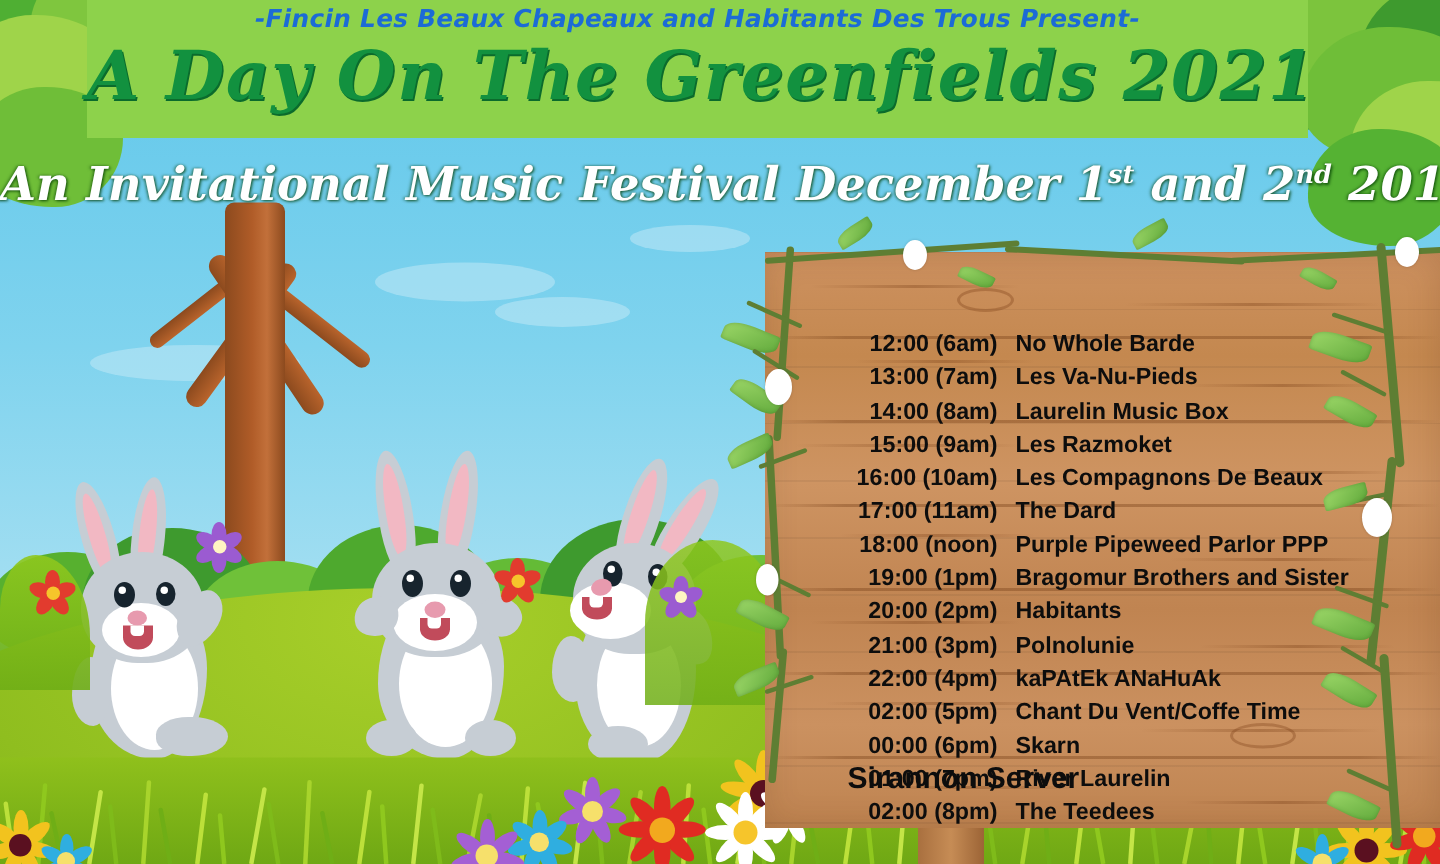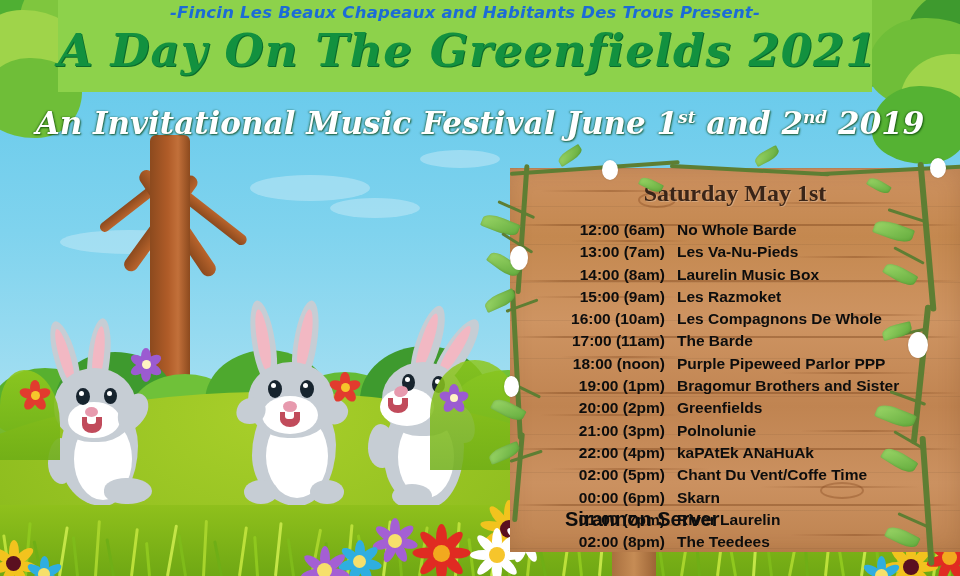--- a/index.html
+++ b/index.html
@@ -472,32 +472,31 @@
     <div class="grain" style="left:30px; top:246px;width:140px;"></div>
     <div class="grain" style="left:290px;top:262px;width:130px;"></div>
     <div class="grain" style="left:40px; top:300px;width:160px;"></div>
     <div class="grain" style="left:250px;top:318px;width:160px;"></div>
     <div class="grain" style="left:70px; top:356px;width:140px;"></div>
     <div class="grain" style="left:280px;top:366px;width:130px;"></div>
     <div class="knot" style="left:128px;top:24px;width:34px;height:12px;"></div>
     <div class="knot" style="left:310px;top:314px;width:40px;height:13px;"></div>
   </div>
 
-  <div class="boardhead">Saturday May 1st</div>
 
   <div class="sched">
     <div class="row"><span class="time">12:00 (6am)</span><span class="band">No Whole Barde</span></div>
     <div class="row"><span class="time">13:00 (7am)</span><span class="band">Les Va-Nu-Pieds</span></div>
     <div class="row"><span class="time">14:00 (8am)</span><span class="band">Laurelin Music Box</span></div>
     <div class="row"><span class="time">15:00 (9am)</span><span class="band">Les Razmoket</span></div>
-    <div class="row"><span class="time">16:00 (10am)</span><span class="band">Les Compagnons De Whole</span></div>
-    <div class="row"><span class="time">17:00 (11am)</span><span class="band">The Barde</span></div>
+    <div class="row"><span class="time">16:00 (10am)</span><span class="band">Les Compagnons De Beaux</span></div>
+    <div class="row"><span class="time">17:00 (11am)</span><span class="band">The Dard</span></div>
     <div class="row"><span class="time">18:00 (noon)</span><span class="band">Purple Pipeweed Parlor PPP</span></div>
     <div class="row"><span class="time">19:00 (1pm)</span><span class="band">Bragomur Brothers and Sister</span></div>
-    <div class="row"><span class="time">20:00 (2pm)</span><span class="band">Greenfields</span></div>
+    <div class="row"><span class="time">20:00 (2pm)</span><span class="band">Habitants</span></div>
     <div class="row"><span class="time">21:00 (3pm)</span><span class="band">Polnolunie</span></div>
     <div class="row"><span class="time">22:00 (4pm)</span><span class="band">kaPAtEk ANaHuAk</span></div>
     <div class="row"><span class="time">02:00 (5pm)</span><span class="band">Chant Du Vent/Coffe Time</span></div>
     <div class="row"><span class="time">00:00 (6pm)</span><span class="band">Skarn</span></div>
     <div class="row"><span class="time">01:00 (7pm)</span><span class="band">River Laurelin</span></div>
     <div class="row"><span class="time">02:00 (8pm)</span><span class="band">The Teedees</span></div>
   </div>
 
   <div class="server">Sirannon Server</div>
 
@@ -546,15 +545,15 @@
     <div class="stem" style="left:14px;top:268px;width:34px;height:3px;transform:rotate(30deg);"></div>
     <div class="leaf" style="left:0px;top:280px;width:36px;height:15px;transform:rotate(32deg);"></div>
     <div class="stem" style="left:18px;top:350px;width:32px;height:3px;transform:rotate(24deg);"></div>
     <div class="leaf" style="left:4px;top:360px;width:34px;height:14px;transform:rotate(26deg);"></div>
     <div class="wflower" style="left:28px;top:170px;width:20px;height:26px;"></div>
   </div>
 
   <div class="banner"></div>
   <div class="presents">-Fincin Les Beaux Chapeaux and Habitants Des Trous Present-</div>
   <div class="maintitle">A Day On The Greenfields 2021</div>
-  <div class="subtitle"><span>An Invitational Music Festival June 1</span><sup>st</sup><span> and 2</span><sup>nd</sup><span> 2019</span></div>
+  <div class="subtitle"><span>An Invitational Music Festival December 1</span><sup>st</sup><span> and 2</span><sup>nd</sup><span> 2019</span></div>
 
 </div>
 
 </body></html>

